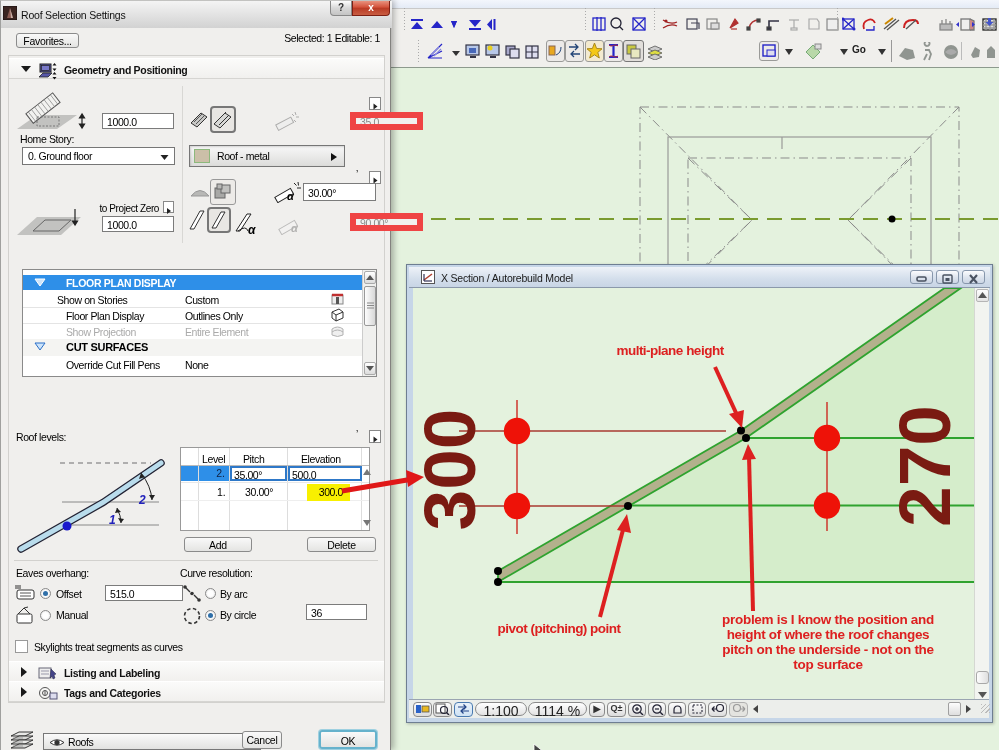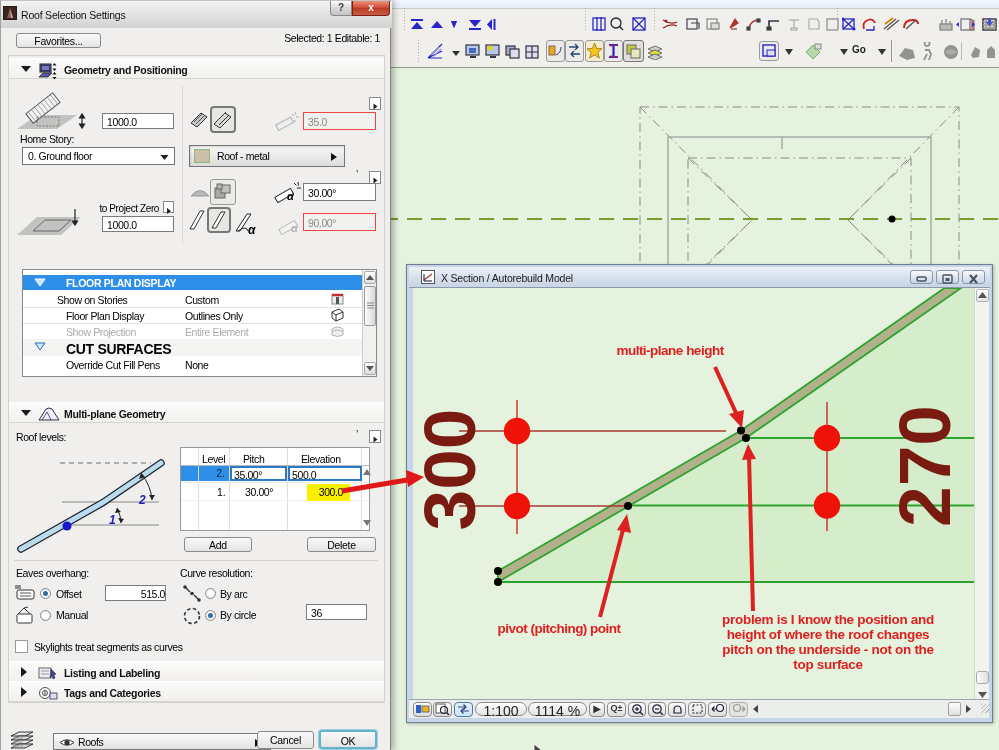--- a/index.html
+++ b/index.html
@@ -22,21 +22,21 @@
 
 #dialog { left:0; top:0; width:391px; height:750px; background:#f0efed; border-right:1px solid #83827f; border-left:1px solid #a0a09e; border-top:1px solid #c2c2c0; box-shadow:3px 0 6px rgba(0,0,0,0.28); }
 #dlgtitle { left:0; top:0; width:391px; height:27px; background:linear-gradient(#f4f4f4,#dcdcdc 70%,#d2d2d2); }
 #dlgtitle .txt { position:absolute; left:20px; top:8px; font-size:10.5px; letter-spacing:-0.2px; color:#111; }
 .hdr { position:absolute; left:8px; width:375px; height:21px; background:linear-gradient(#fbfbfa,#f1f0ee); border-top:1px solid #ffffff; border-bottom:1px solid #d6d5d2; }
 .hdr .tri { position:absolute; left:12px; top:7px; width:0; height:0; }
 .tri-d { border-left:5px solid transparent; border-right:5px solid transparent; border-top:6px solid #1a1a1a; }
 .tri-r { border-top:5px solid transparent; border-bottom:5px solid transparent; border-left:6px solid #1a1a1a; }
 .hdr .cap { position:absolute; left:55px; top:5px; font-size:10.5px; letter-spacing:-0.3px; font-weight:bold; color:#111; white-space:nowrap; }
 .inp { position:absolute; background:#fff; border:1px solid #7b7b7b; font-size:10.5px; letter-spacing:-0.4px; color:#000; padding:1px 0 0 4px; font-family:"Liberation Sans", sans-serif; }
-.inp.dis { background:#f1f1ef; border:1px solid #ef4444; color:#8a8a88; }
+.inp.dis { background:#f1f1ef; border:6px solid #ef4444; color:#8a8a88;margin-left:47px; }
 .lbl { position:absolute; font-size:10.5px; letter-spacing:-0.4px; color:#000; white-space:nowrap; }
 .btn { position:absolute; border:1px solid #8b8b8b; border-radius:3px; background:linear-gradient(#f9f9f9,#e4e4e2); font-size:10.5px; letter-spacing:-0.3px; color:#000; text-align:center; }
 .radio { position:absolute; width:11px; height:11px; border-radius:50%; border:1px solid #8a8a8a; background:radial-gradient(#fff 40%, #ddd); }
 .radio.on::after { content:""; position:absolute; left:2px; top:2px; width:5px; height:5px; border-radius:50%; background:#2f6fa8; }
 .ibtn { position:absolute; border:1px solid #9a9a98; border-radius:3px; background:#eceae8; }
 </style>
 </head>
 <body>
 
 <div id="toolbar" class="abs">
@@ -346,21 +346,21 @@
       <span class="txt">Roof Selection Settings</span>
     <svg style="position:absolute;left:2px;top:5px" width="14" height="14" viewBox="0 0 14 14">
         <rect width="14" height="14" fill="#3a2420" stroke="#181010"></rect>
         <path d="M4 12 L7 2 L10 12 Z" fill="#8a5a50"></path>
         <path d="M7 2 L10 12 L8 12 Z" fill="#c8b0a8"></path>
       </svg>
     <div style="position:absolute;left:329px;top:0;width:22px;height:15px;background:linear-gradient(#fdfdfd,#d8d8d8 50%,#c4c4c4);border:1px solid #888;border-top:none;border-radius:0 0 0 4px;color:#333;font-size:10px;font-weight:bold;text-align:center;line-height:14px">?</div>
     <div style="position:absolute;left:351px;top:0;width:38px;height:15px;background:linear-gradient(#e8927e,#d3513a 45%,#b93a24 50%,#c85d42);border:1px solid #7d2014;border-top:none;border-radius:0 0 4px 0;color:#fff;font-size:10px;font-weight:bold;text-align:center;line-height:14px">x</div>
   </div>
   <div class="abs" style="left:7px;top:54px;width:377px;height:648px;border:1px solid #d2d1ce;background:transparent"></div>
-  <div class="btn" style="left:15px;top:32px;width:85px;height:15px;line-height:14px">Favorites...</div>
+  <div class="btn" style="left:15px;top:32px;width:63px;height:15px;line-height:14px">Favorites...</div>
   <span class="lbl" style="left:auto;right:10px;top:31px;white-space:nowrap;font-size:10.5px">Selected: 1 Editable: 1</span>
 
   <div class="hdr" style="top:57px">
       <div class="tri tri-d"></div>
       <span class="cap">Geometry and Positioning</span>
     <svg style="position:absolute;left:29px;top:3px" width="20" height="18" viewBox="0 0 20 18">
         <rect x="2" y="2" width="11" height="8" fill="#5858a8" stroke="#222"></rect>
         <rect x="3.5" y="3.5" width="8" height="5" fill="#7878c8" stroke="#222" stroke-width="0.7"></rect>
         <polygon points="1,15 5,11 14,11 10,15" fill="#5858a8" stroke="#222" stroke-width="0.8"></polygon>
         <path d="M16.5 1 l2 2.5 h-4 z M16.5 9 l2 -2.5 h-4 z M16.5 10 l2 2.5 h-4 z M16.5 17.5 l2 -2.5 h-4 z" fill="#111"></path>
@@ -502,48 +502,40 @@
     <span class="lbl" style="left:43px;top:56px;color:#aaa">Show Projection</span>
       <span class="lbl" style="left:162px;top:56px;color:#aaa">Entire Element</span>
     <svg style="position:absolute;left:307px;top:54px" width="15" height="14" viewBox="0 0 15 14" opacity="0.45">
         <path d="M2 5 Q7.5 1 13 5 L13 11 Q7.5 14 2 11 Z" fill="#ddd" stroke="#555"></path>
         <path d="M2 8 Q7.5 4 13 8" stroke="#555" fill="none"></path>
       </svg>
     <div style="position:absolute;left:0;top:69px;width:339px;height:17px;background:#f4f4f2"></div>
     <svg style="position:absolute;left:11px;top:72px" width="12" height="9" viewBox="0 0 12 9">
         <polygon points="1,1 11,1 6,8" fill="#cde4fa" stroke="#2a6fc8"></polygon>
       </svg>
-    <span style="position:absolute;left:43px;top:71px;font-size:14px;letter-spacing:-0.3px;font-weight:bold;color:#000">CUT SURFACES</span>
+    <span style="position:absolute;left:43px;top:71px;font-size:11px;letter-spacing:-0.3px;font-weight:bold;color:#000">CUT SURFACES</span>
     <span class="lbl" style="left:43px;top:89px">Override Cut Fill Pens</span>
       <span class="lbl" style="left:162px;top:89px">None</span>
 
     <div style="position:absolute;left:339px;top:0;width:14px;height:106px;background:#f0f0ee;border-left:1px solid #ccc">
       <div style="position:absolute;left:1px;top:1px;width:12px;height:13px;background:linear-gradient(#fff,#dcdcdc);border:1px solid #aaa;border-radius:2px"></div>
       <svg style="position:absolute;left:3px;top:5px" width="8" height="6" viewBox="0 0 8 6">
           <polygon points="4,0 8,5 0,5" fill="#555"></polygon>
         </svg>
       <div style="position:absolute;left:1px;top:16px;width:12px;height:40px;background:linear-gradient(90deg,#fdfdfd,#d8d8d8);border:1px solid #999;border-radius:2px"></div>
       <svg style="position:absolute;left:3.5px;top:32px" width="7" height="8" viewBox="0 0 7 8">
           <path d="M0 1 h7 M0 3.5 h7 M0 6 h7" stroke="#888"></path>
         </svg>
       <div style="position:absolute;left:1px;top:92px;width:12px;height:13px;background:linear-gradient(#fff,#dcdcdc);border:1px solid #aaa;border-radius:2px"></div>
       <svg style="position:absolute;left:3px;top:96px" width="8" height="6" viewBox="0 0 8 6">
           <polygon points="0,0 8,0 4,5" fill="#555"></polygon>
         </svg>
     </div>
   </div>
 
-  <div class="hdr" style="top:401px">
-      <div class="tri tri-d"></div>
-      <span class="cap">Multi-plane Geometry</span>
-    <svg style="position:absolute;left:29px;top:3px" width="22" height="16" viewBox="0 0 22 16">
-        <path d="M1 14 L8 3 Q11 1 14 3 L21 14 Z" fill="#eef" stroke="#334"></path>
-        <path d="M4 14 L9 6 L13 14" fill="none" stroke="#334" stroke-width="0.8"></path>
-      </svg>
-  </div>
   <span class="lbl" style="left:15px;top:430px">Roof levels:</span>
   <span class="lbl" style="left:355px;top:428px;font-size:10px">’</span>
   <div class="abs" style="left:368px;top:429px;width:12px;height:13px;border:1px solid #888;background:#fff"><svg width="10" height="11" viewBox="0 0 10 11">
         <polygon points="3.5,2.5 7.5,5.5 3.5,8.5" fill="#222"></polygon>
       </svg></div>
 
   <svg class="abs" style="left:10px;top:445px" width="170px" height="120" viewBox="0 0 170 120">
     <line x1="49" y1="17" x2="140" y2="17" stroke="#999" stroke-width="1.5" stroke-dasharray="5 4"></line>
     <line x1="51" y1="56" x2="148" y2="56" stroke="#888"></line>
     <line x1="52" y1="79" x2="148" y2="79" stroke="#888"></line>
@@ -598,21 +590,21 @@
   <div class="abs" style="left:13px;top:559px;width:364px;height:1px;background:#d2d1ce"></div>
 
   <span class="lbl" style="left:15px;top:566px">Eaves overhang:</span>
   <svg class="abs" style="left:13px;top:583px" width="22" height="17" viewBox="0 0 22 17">
       <path d="M2 1 v4 m2 -4 v4 m2 -4 v4" stroke="#333"></path>
       <rect x="3" y="6" width="17" height="9" rx="2" fill="#fff" stroke="#333"></rect>
       <path d="M6 9 h11 M6 12 h11" stroke="#555"></path>
     </svg>
   <div class="radio on" style="left:39px;top:587px"></div>
     <span class="lbl" style="left:55px;top:587px">Offset</span>
-  <input class="inp" style="left: 104px; top: 584px; width: 61px; height: 16px; text-align: right;" value="515.0" readonly="">
+  <input class="inp" style="left: 104px; top: 584px; width: 78px; height: 16px;" value="515.0" readonly="">
   <svg class="abs" style="left:13px;top:605px" width="22" height="19" viewBox="0 0 22 19">
       <path d="M4 8 L10 2 L16 8" fill="none" stroke="#333"></path>
       <rect x="3" y="8" width="15" height="9" rx="1.5" fill="#fff" stroke="#333"></rect>
       <path d="M10 2 l4 -1" stroke="#333"></path>
     </svg>
   <div class="radio" style="left:39px;top:609px"></div>
     <span class="lbl" style="left:55px;top:608px">Manual</span>
   <span class="lbl" style="left:179px;top:566px">Curve resolution:</span>
   <svg class="abs" style="left:181px;top:583px" width="22" height="20" viewBox="0 0 22 20">
       <path d="M3 3 L8 8 M12 11 L16 15" stroke="#333" stroke-width="1.4"></path>
@@ -653,31 +645,31 @@
 
   <svg class="abs" style="left:8px;top:729px" width="28" height="20" viewBox="0 0 28 20">
     <g stroke="#222" stroke-width="0.9">
         <polygon points="2,6 16,6 24,2 10,2" fill="#e8e8e6"></polygon>
         <polygon points="2,10 16,10 24,6 10,6" fill="#d8d8d6"></polygon>
         <polygon points="2,14 16,14 24,10 10,10" fill="#e8e8e6"></polygon>
         <polygon points="2,18 16,18 24,14 10,14" fill="#d8d8d6"></polygon>
         <path d="M4 8 h10 M4 12 h10 M4 16 h10" stroke="#999"></path>
       </g>
   </svg>
-  <div class="abs" style="left:52px;top:732px;width:218px;height:17px;border:1px solid #777;background:linear-gradient(#fafafa,#e2e2e0)">
+  <div class="abs" style="left:42px;top:732px;width:218px;height:17px;border:1px solid #777;background:linear-gradient(#fafafa,#e2e2e0)">
     <svg style="position:absolute;left:5px;top:3px" width="16" height="11" viewBox="0 0 16 11">
         <path d="M1 5.5 Q8 0 15 5.5 Q8 11 1 5.5" fill="#fff" stroke="#333"></path>
         <circle cx="8" cy="5.5" r="2.6" fill="#333"></circle>
       </svg>
     <span class="lbl" style="left:24px;top:2px">Roofs</span>
     <svg style="position:absolute;right:8px;top:4px" width="8" height="10" viewBox="0 0 8 10">
         <polygon points="1,1 7,5 1,9" fill="#111"></polygon>
       </svg>
   </div>
-  <div class="btn" style="left:256px;top:730px;width:57px;height:18px;line-height:17px">Cancel</div>
+  <div class="btn" style="left:241px;top:730px;width:40px;height:18px;line-height:17px">Cancel</div>
   <div class="btn" style="left:318px;top:729px;width:58px;height:19px;line-height:18px;border:2px solid #66b2cc;box-shadow:0 0 0 1px #9ed0e0">OK</div>
 </div>
 
 <svg id="overlay" class="abs" style="left:0; top:0; pointer-events:none;" width="999" height="750" viewBox="0 0 999 750">
   <line x1="342" y1="491" x2="410" y2="479.5" stroke="#e01818" stroke-width="5"></line>
   <polygon points="424,477 406,470 408,487" fill="#e01818"></polygon>
   <path d="M534 744 L534 758 L537 754 L540 760 L542 759 L540 753 L545 753 Z" fill="#444" stroke="#fff" stroke-width="0.8"></path>
 </svg>
 
 </body></html>

